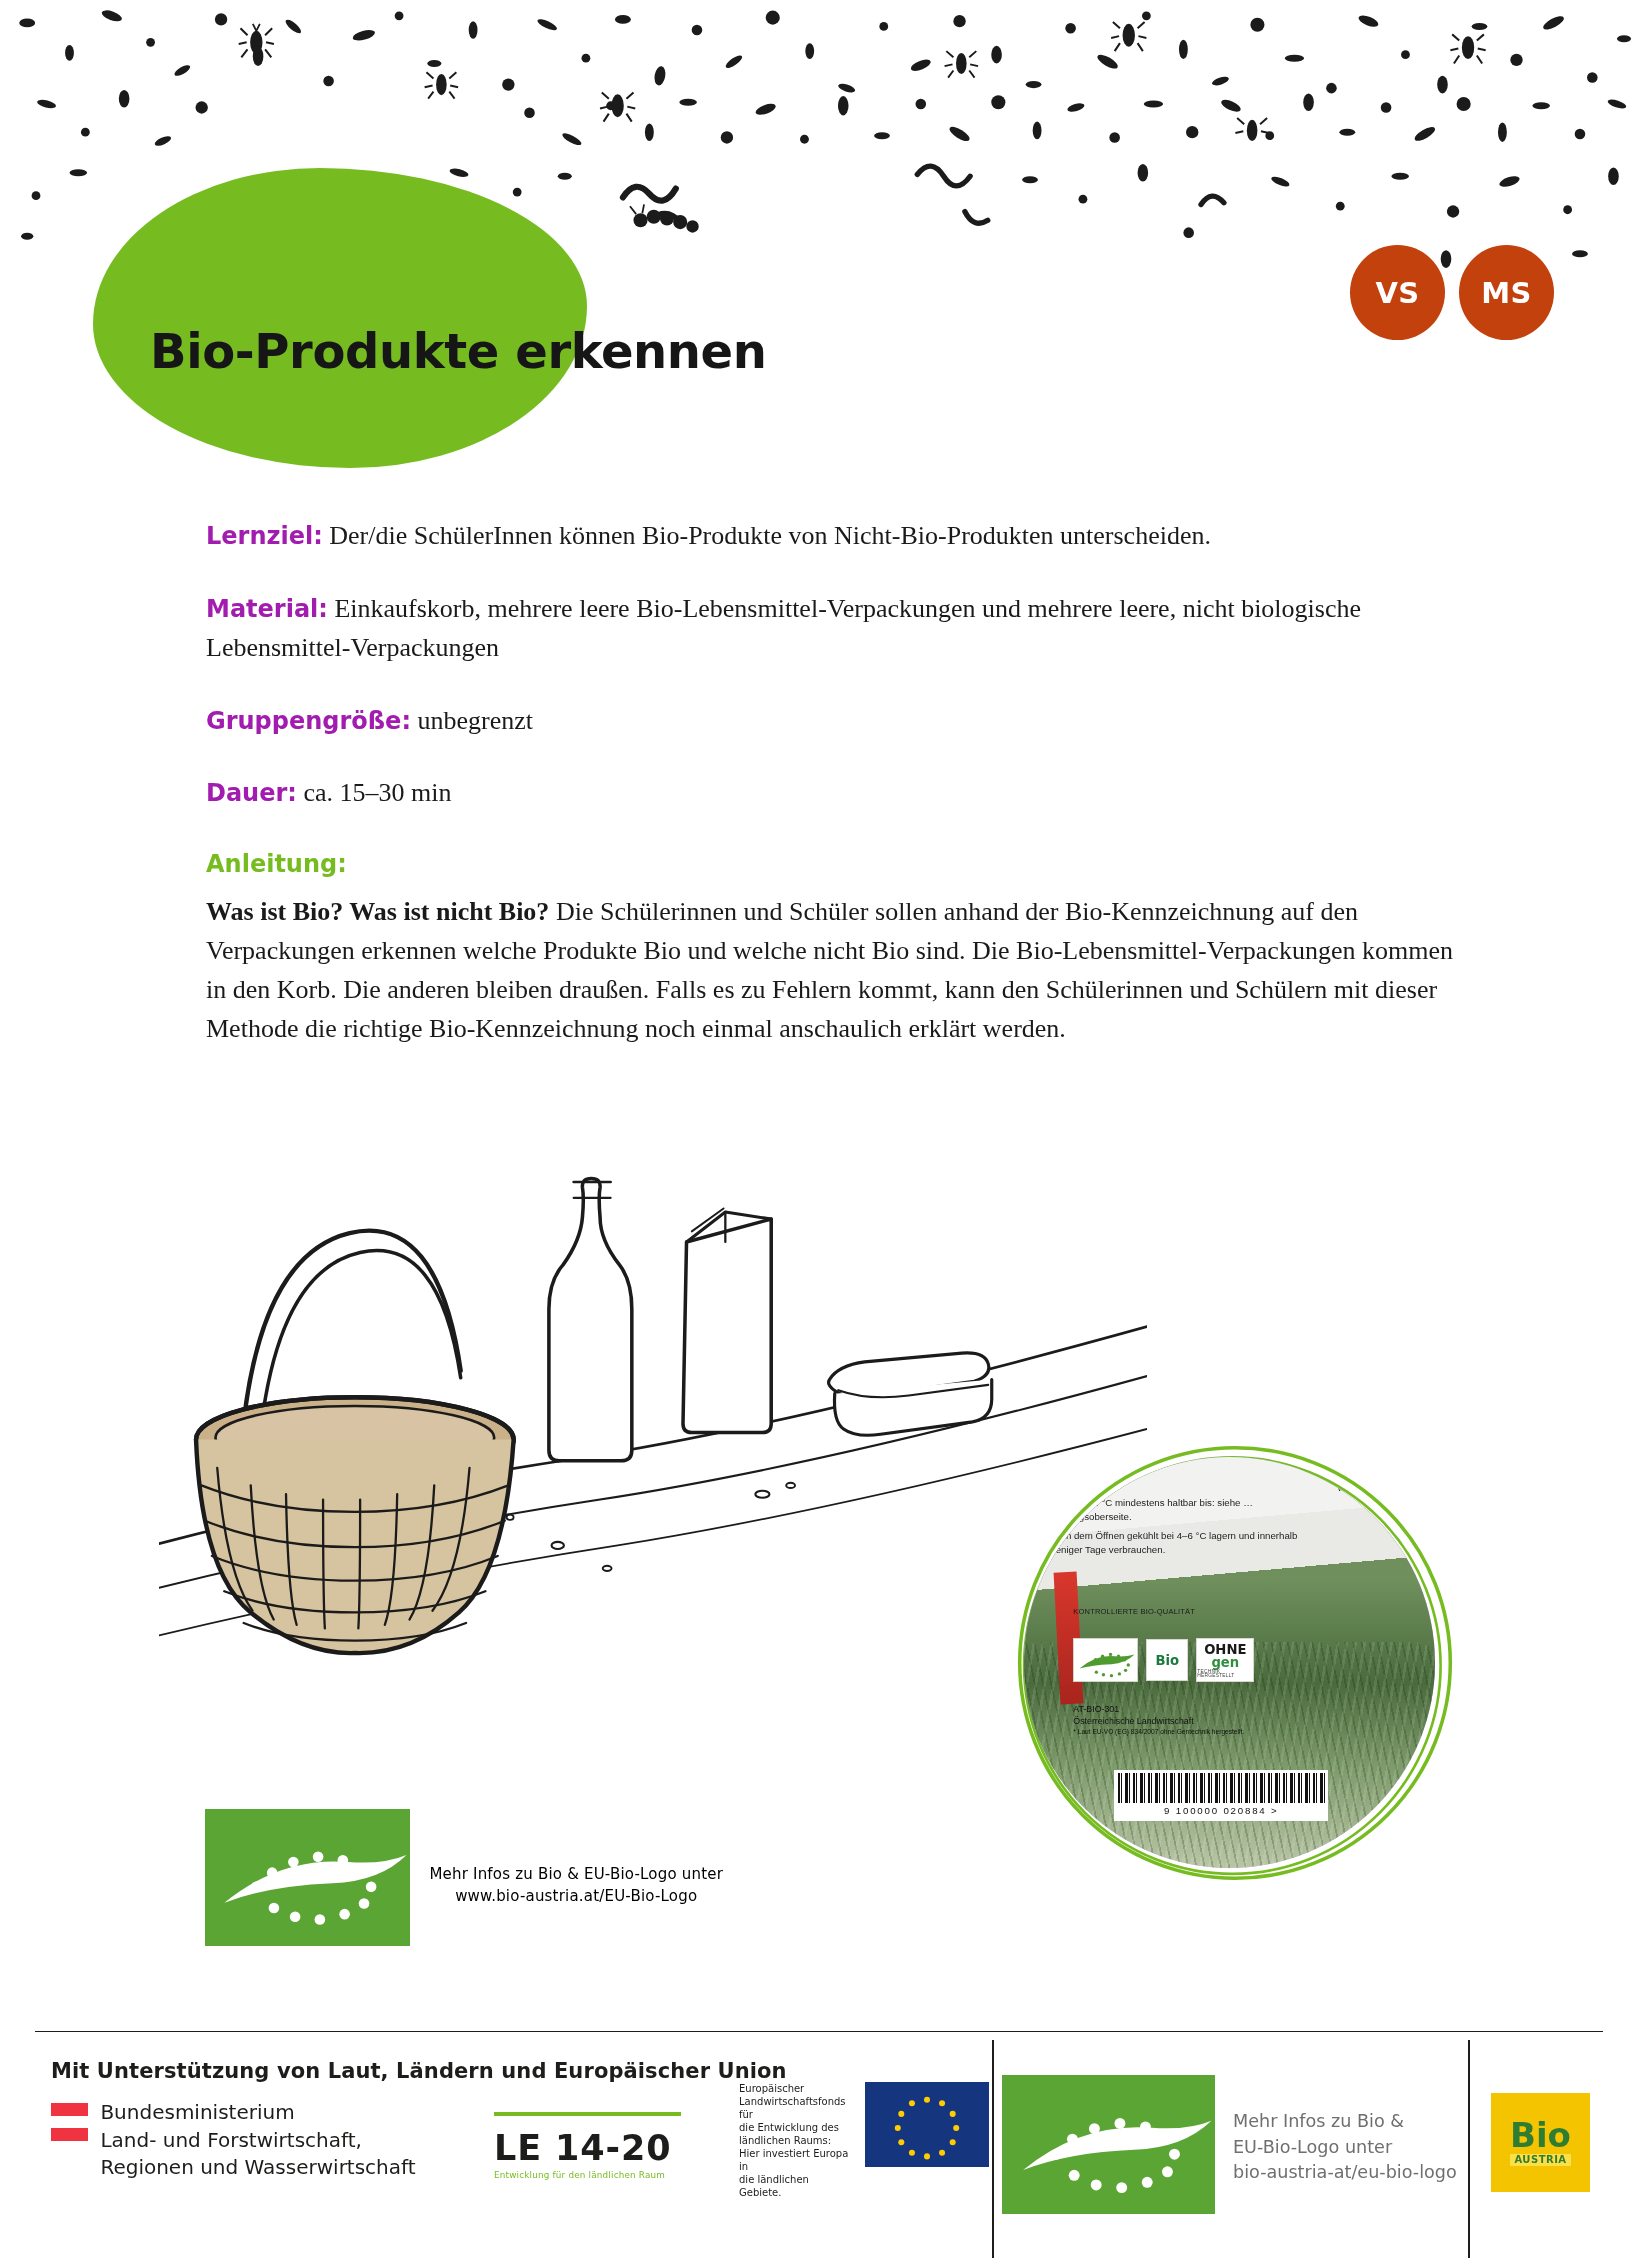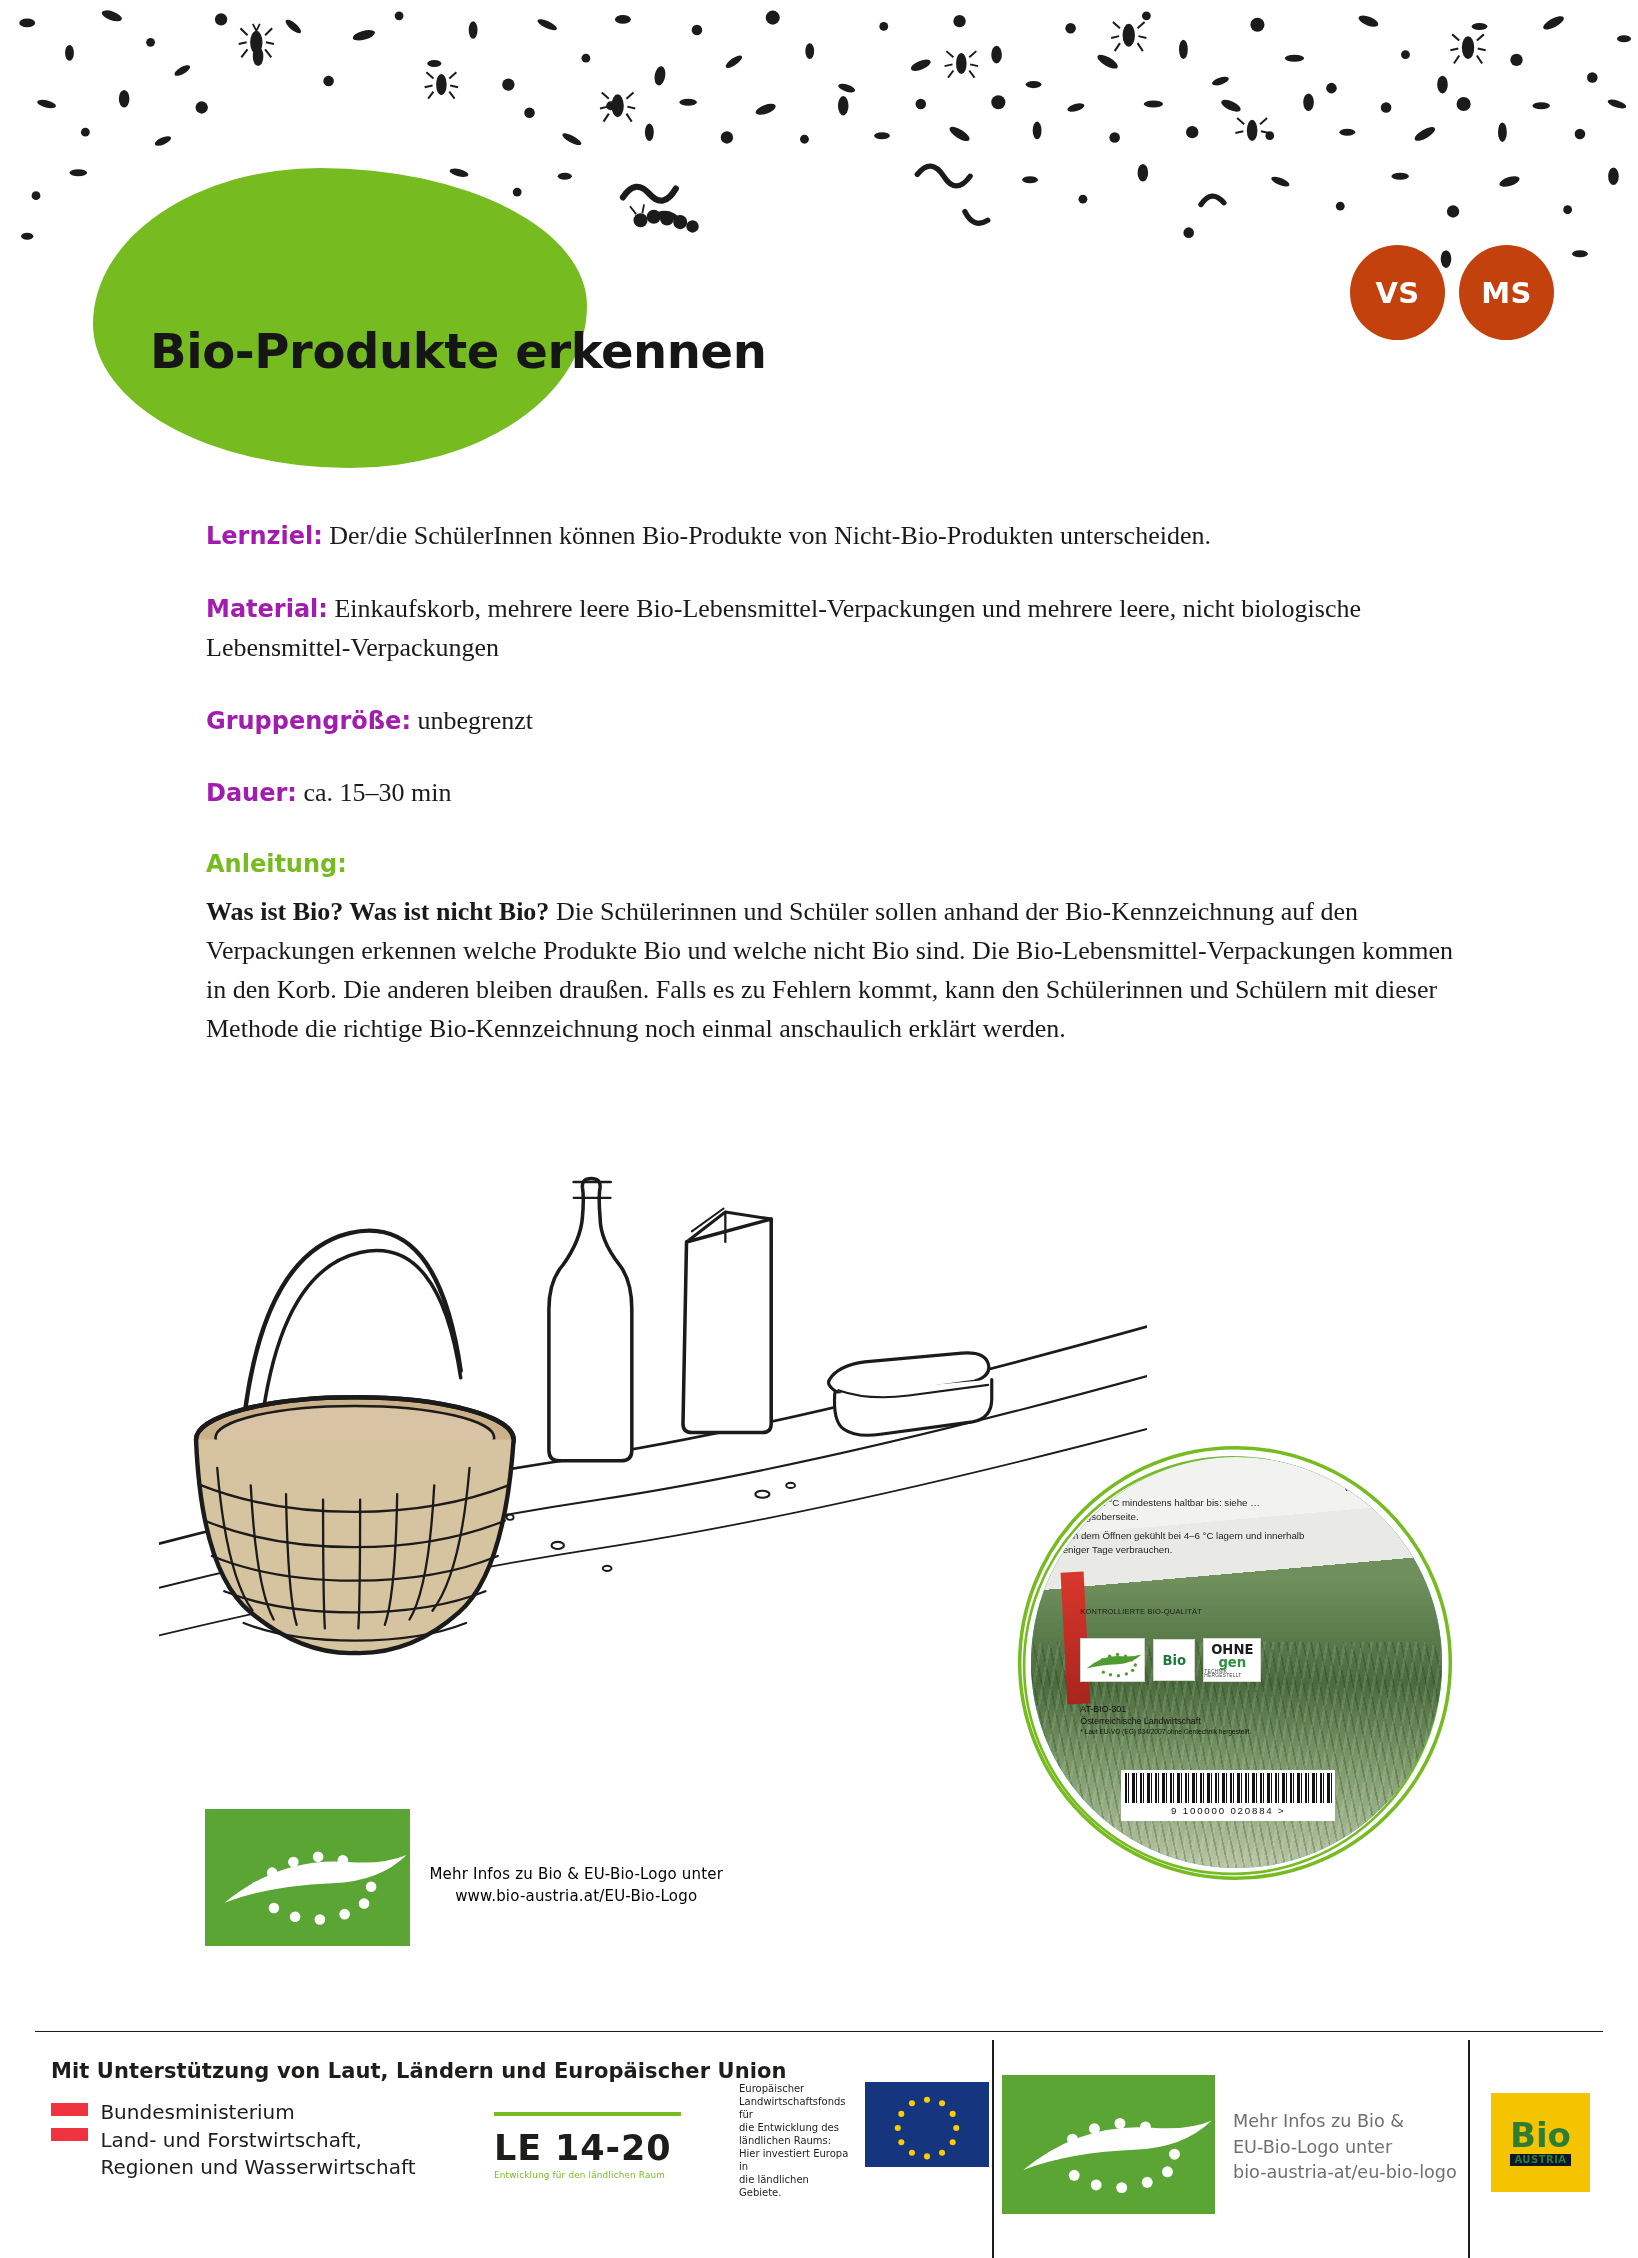--- a/index.html
+++ b/index.html
@@ -111,25 +111,25 @@
     left: 1010px; top: 1438px;
     width: 450px; height: 450px;
   }
   .photo-ring {
     position: absolute;
     left: 0; top: 0;
     width: 450px; height: 450px;
   }
   .photo-disc {
     position: absolute;
-    left: 21px; top: 19.4px;
+    left: 14px; top: 19.4px;
     width: 411px; height: 411px;
     border-radius: 50%;
     overflow: hidden;
-    background: #14b8a6;
+    background: #c4b5fd;
   }
   .pk-bg {
     position: absolute; inset: 0;
     background:
       linear-gradient(175deg, #f2f2f0 0 18%, #e9e9e6 18% 30%, transparent 30%),
       linear-gradient(to bottom, #6f8f5d 30%, #4a6b3c 55%, #7d9a6a 75%, #b9c6a5 100%);
   }
   .pk-grass {
     position: absolute;
     left: 0; top: 45%;
@@ -384,21 +384,21 @@
   }
   .bio-austria .b1 {
     font-family: "DejaVu Sans", sans-serif;
     font-weight: bold; font-size: 34px;
     color: #2f7d32; line-height: 0.95;
   }
   .bio-austria .b2 {
     font-family: "DejaVu Sans", sans-serif;
     font-weight: bold; font-size: 10px;
     color: #2f7d32;
-    background: #0f172a;
+    background: #fde047;
     padding: 0.9px 4.4px;
     margin-top: 2.6px;
     letter-spacing: 0.5px;
   }
 </style>
 </head>
 <body>
 
 <div class="top-band">
   <svg width="1638" height="282" viewBox="0 0 1857 320" xmlns="http://www.w3.org/2000/svg">

